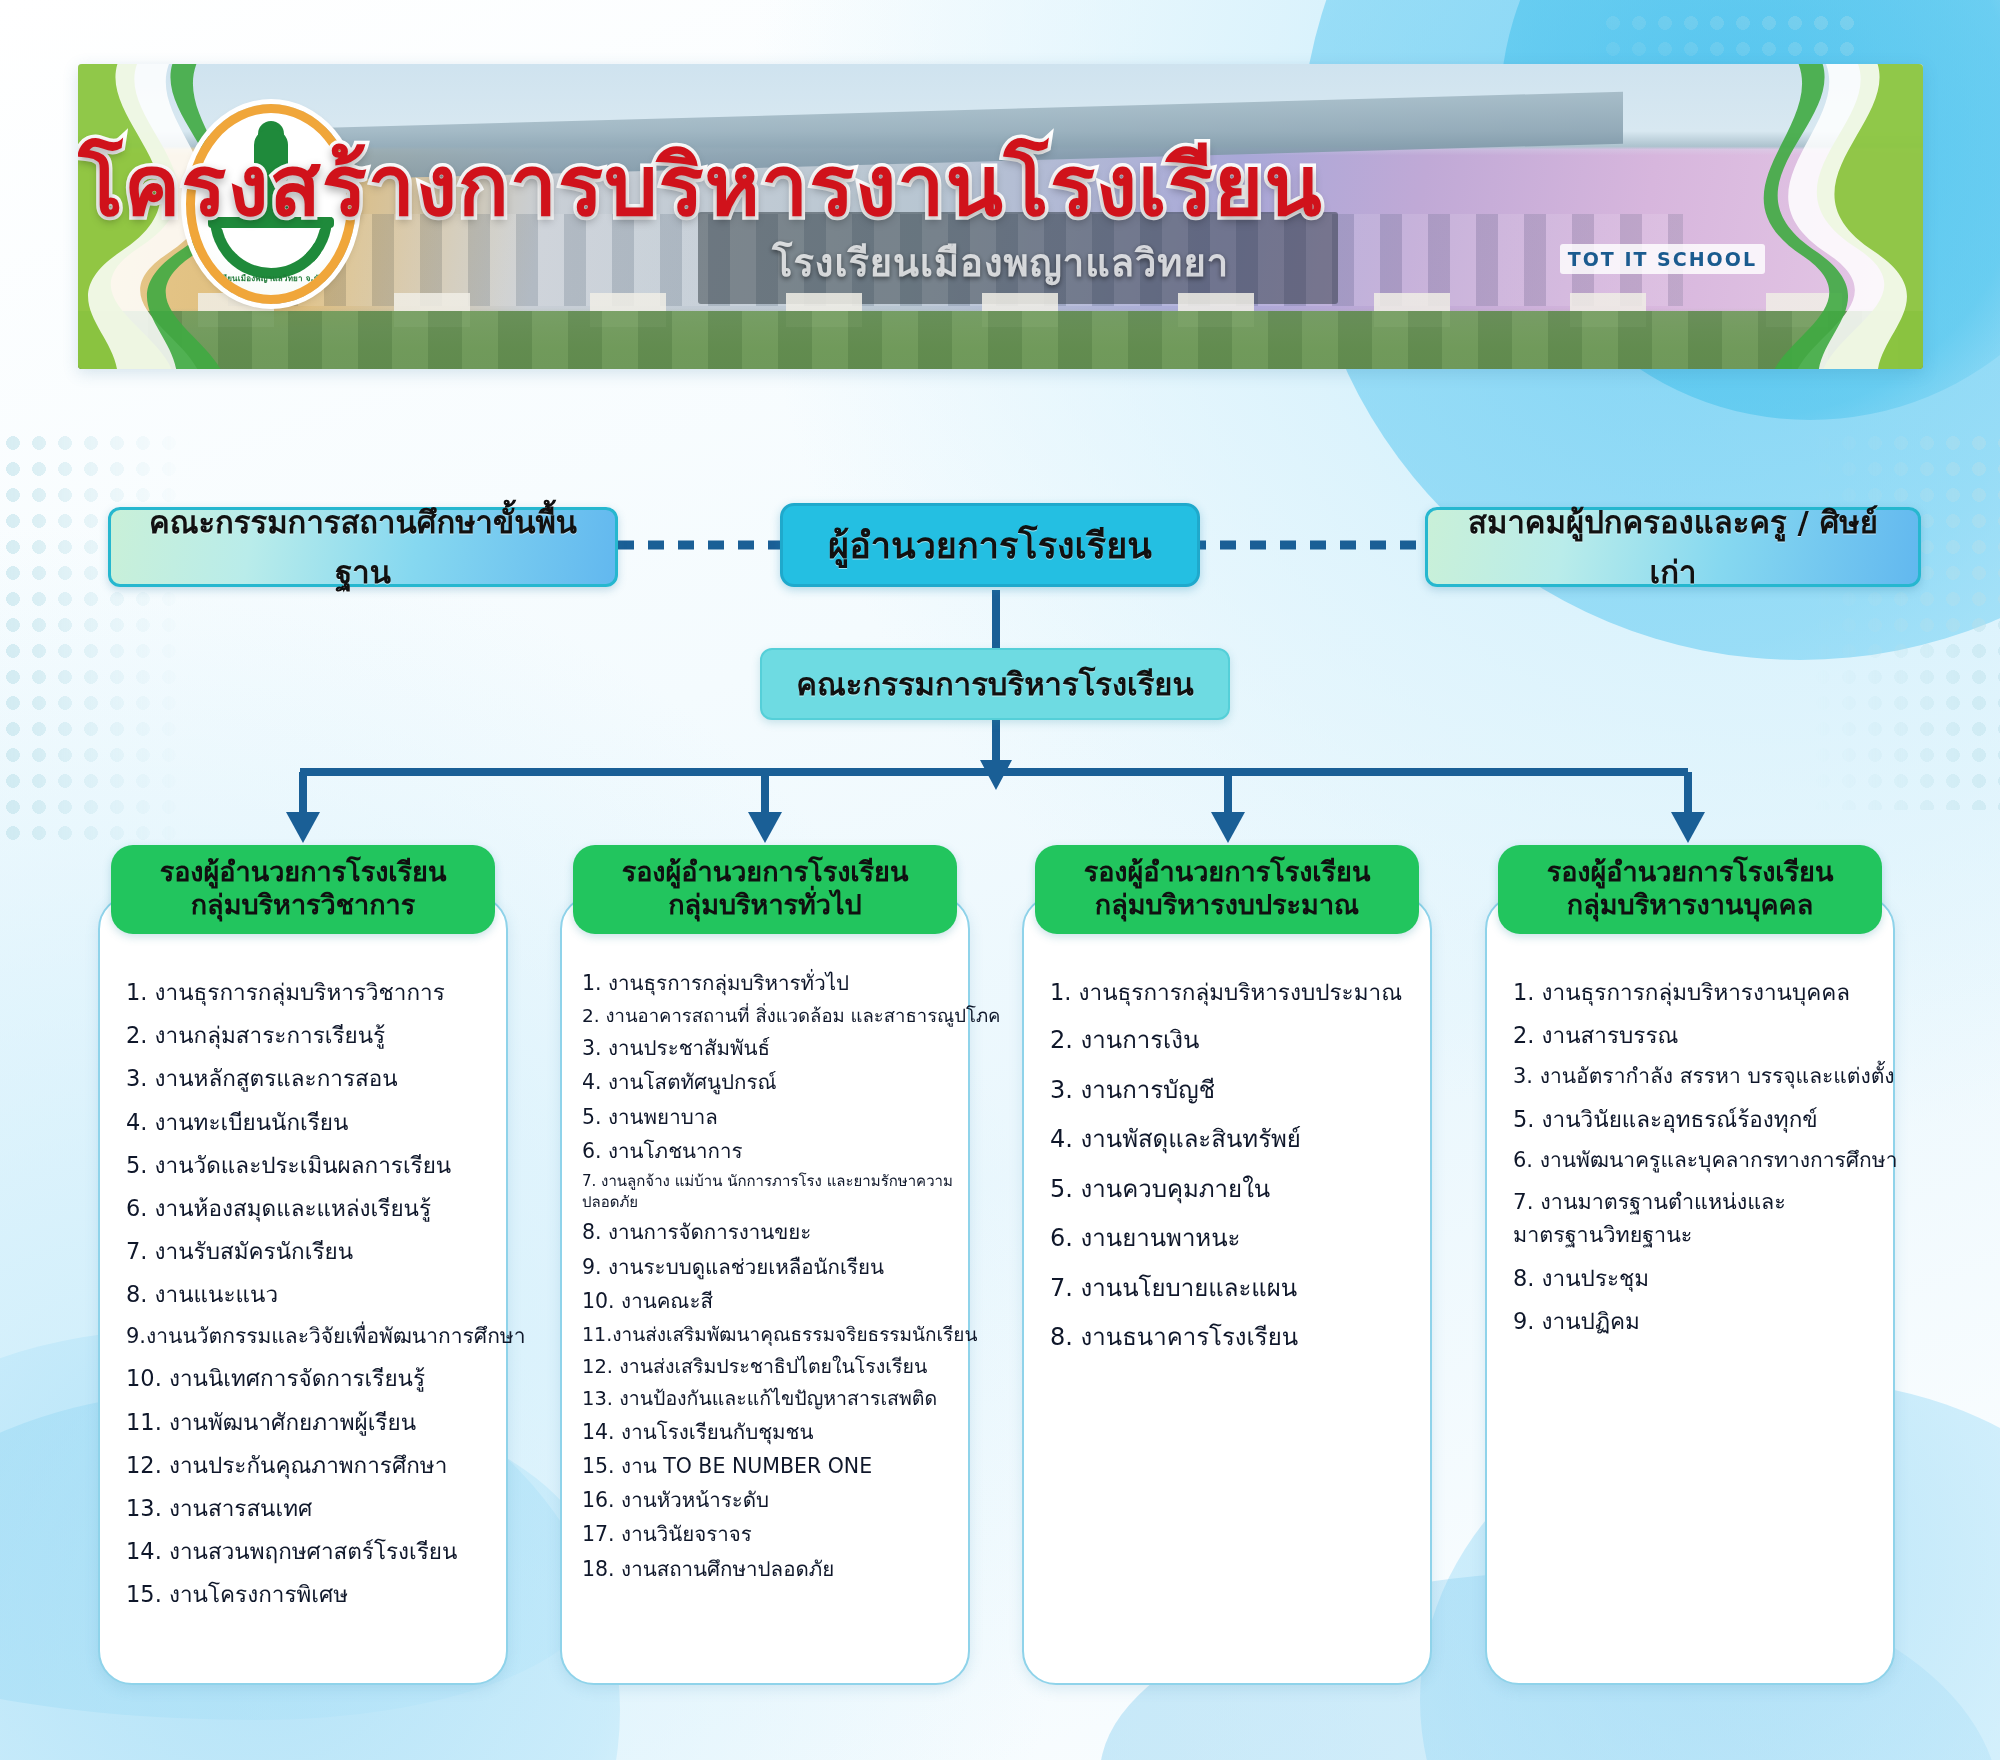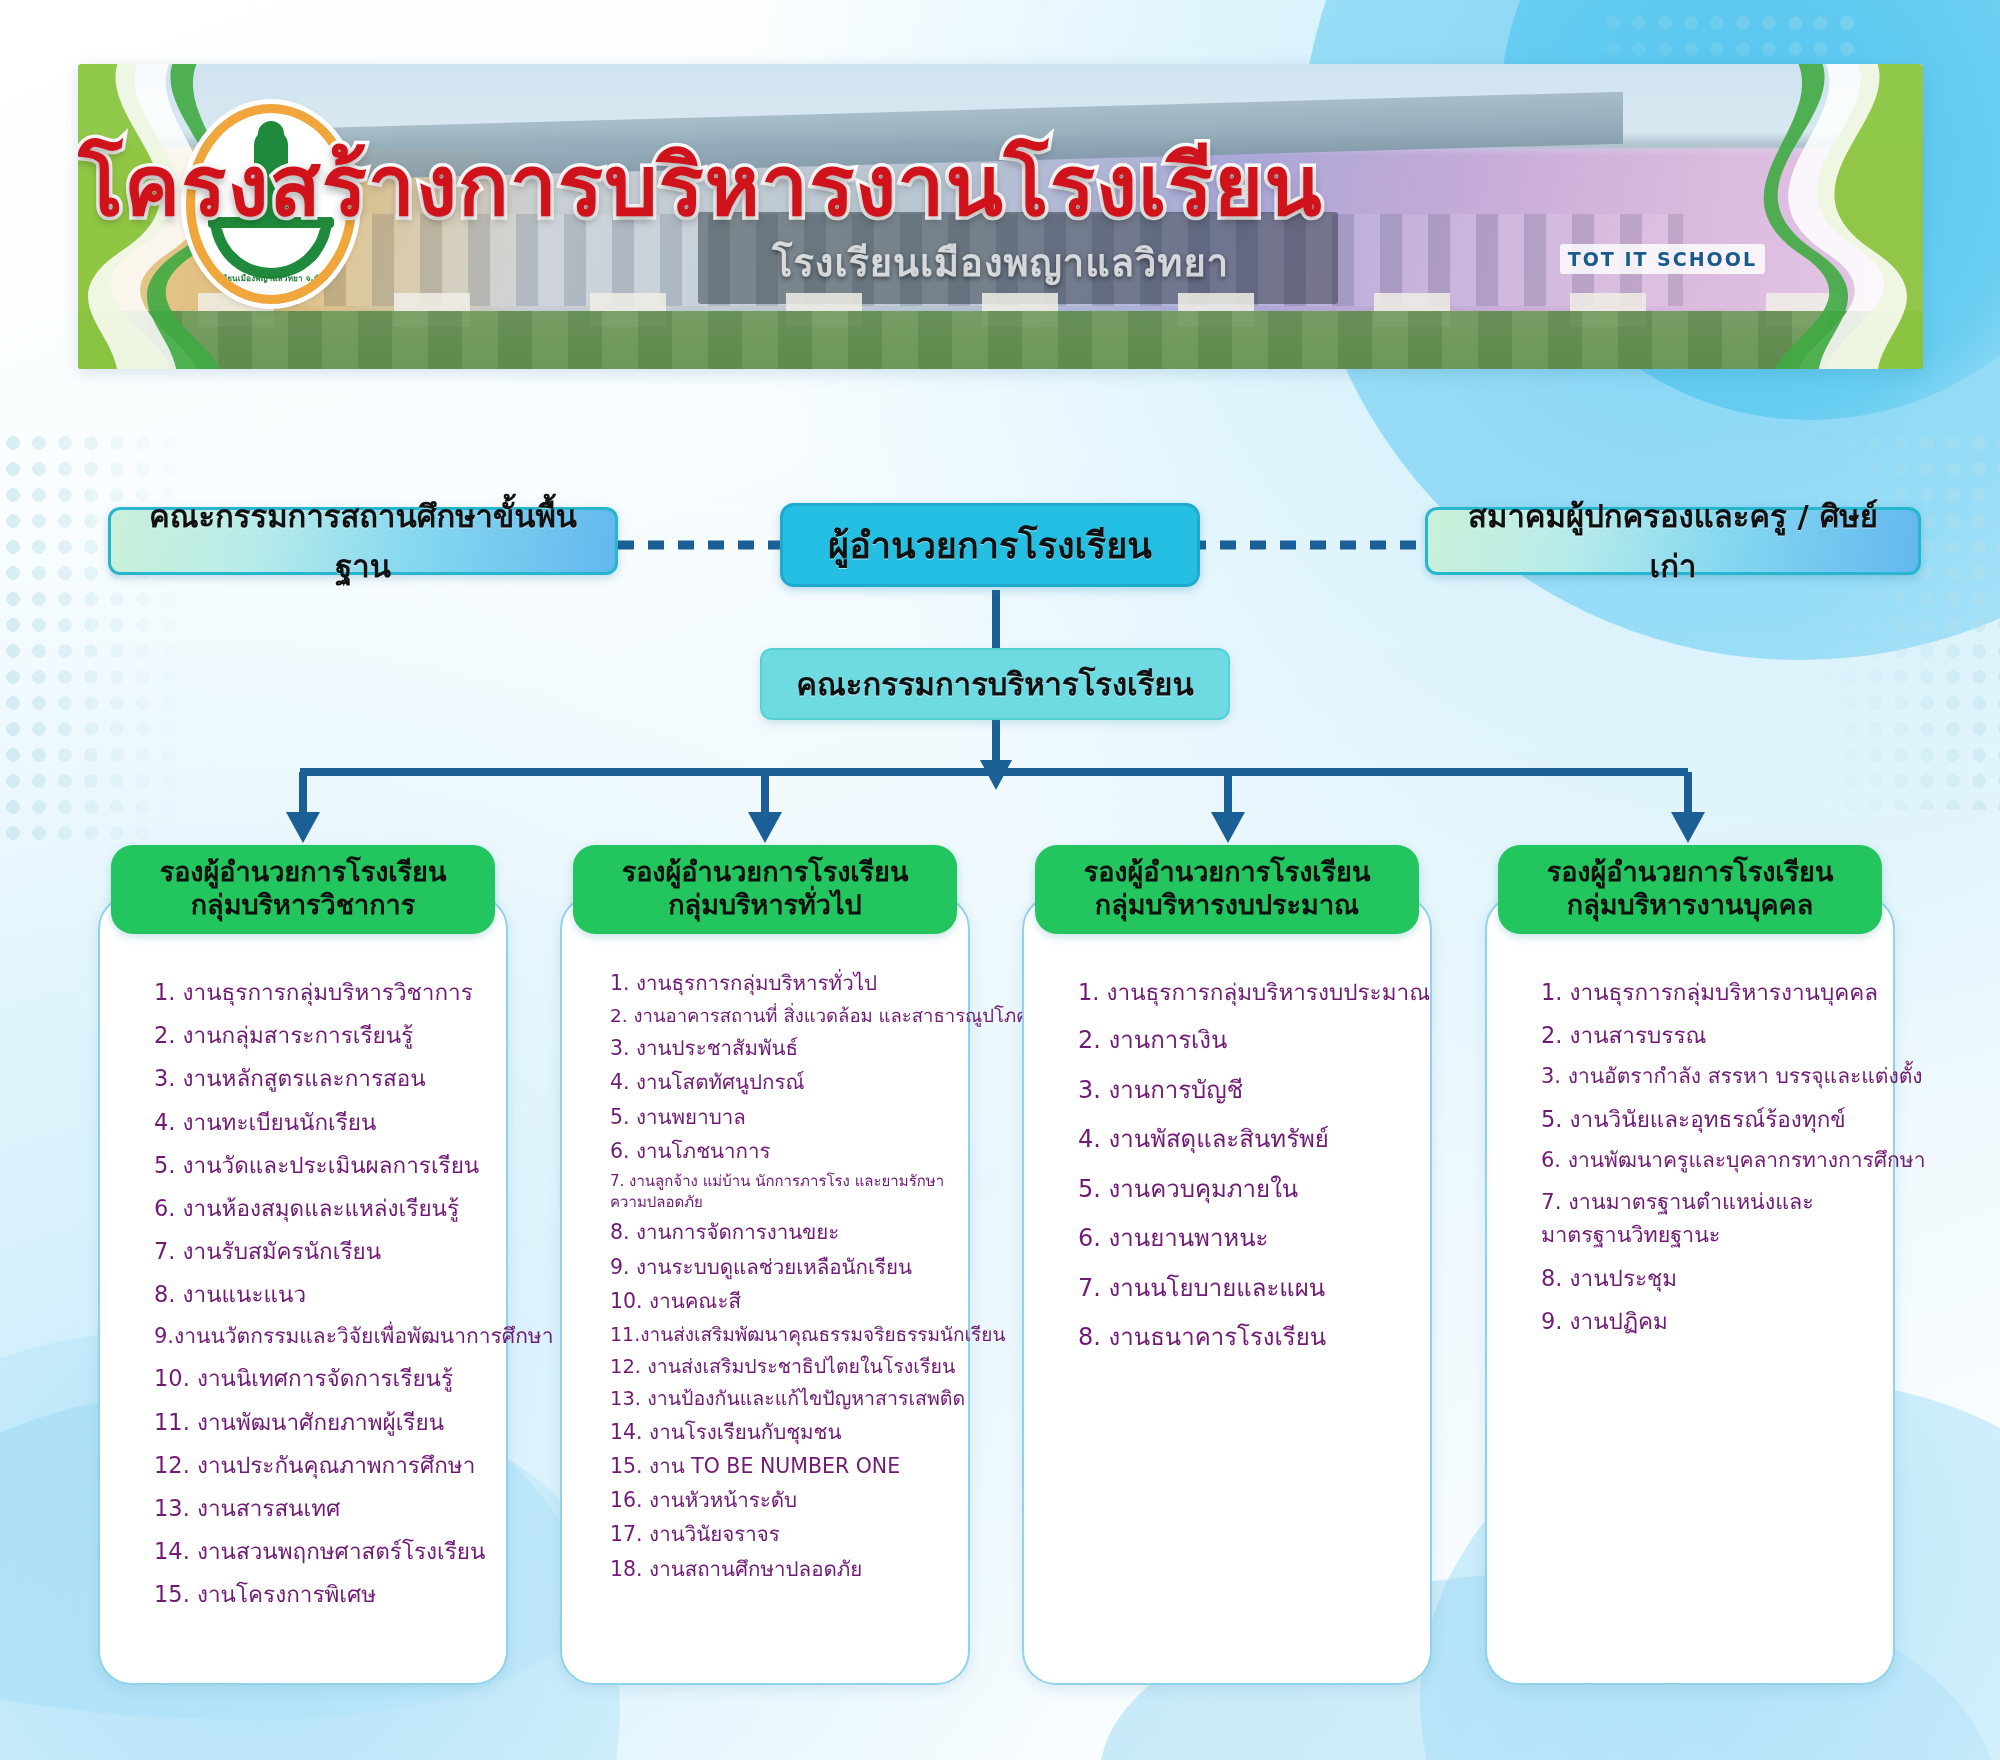--- a/index.html
+++ b/index.html
@@ -222,21 +222,21 @@
     display: flex; align-items: center; justify-content: center;
     text-align: center;
     border-radius: 12px;
     color: #111111;
     font-weight: 800;
     text-shadow: 0 1px 0 rgba(255,255,255,.55);
     z-index: 4;
   }
 
   .node-side {
-    height: 68px;
+    height: 80px;
     background: linear-gradient(100deg, #c9f0d8 0%, #b9ecea 28%, #86d8f0 60%, #62b8ef 100%);
     border: 3px solid #26b7cf;
     font-size: 31px;
     padding: 0 20px;
     box-shadow: 0 3px 8px rgba(40,120,160,.25);
   }
 
   .node-director {
     height: 84px;
     background: #24bfe2;
@@ -286,25 +286,24 @@
   .group-head .l2 { display: block; }
 
   .group-list {
     position: absolute;
     left: 26px; right: 18px;
     top: 78px;
     list-style: none;
   }
   .group-list li {
     font-size: 23px;
-    color: #701a75;
+    color: #0f172a;
     line-height: 1.52;
     margin-bottom: 10px;
     white-space: nowrap;
-    margin-left: 28px;
   }
   .group-list li.wrap { white-space: normal; }
 
   
   #group-2 .group-list li { font-size: 20.5px; line-height: 1.42; margin-bottom: 5px; }
   #group-2 .group-list { left: 20px; right: 12px; top: 72px; }
   #group-1 .group-list li { font-size: 22.5px; margin-bottom: 9px; }
   #group-4 .group-list li { font-size: 22.5px; margin-bottom: 9px; }
   #group-3 .group-list li { font-size: 24px; margin-bottom: 13px; }
 </style>

